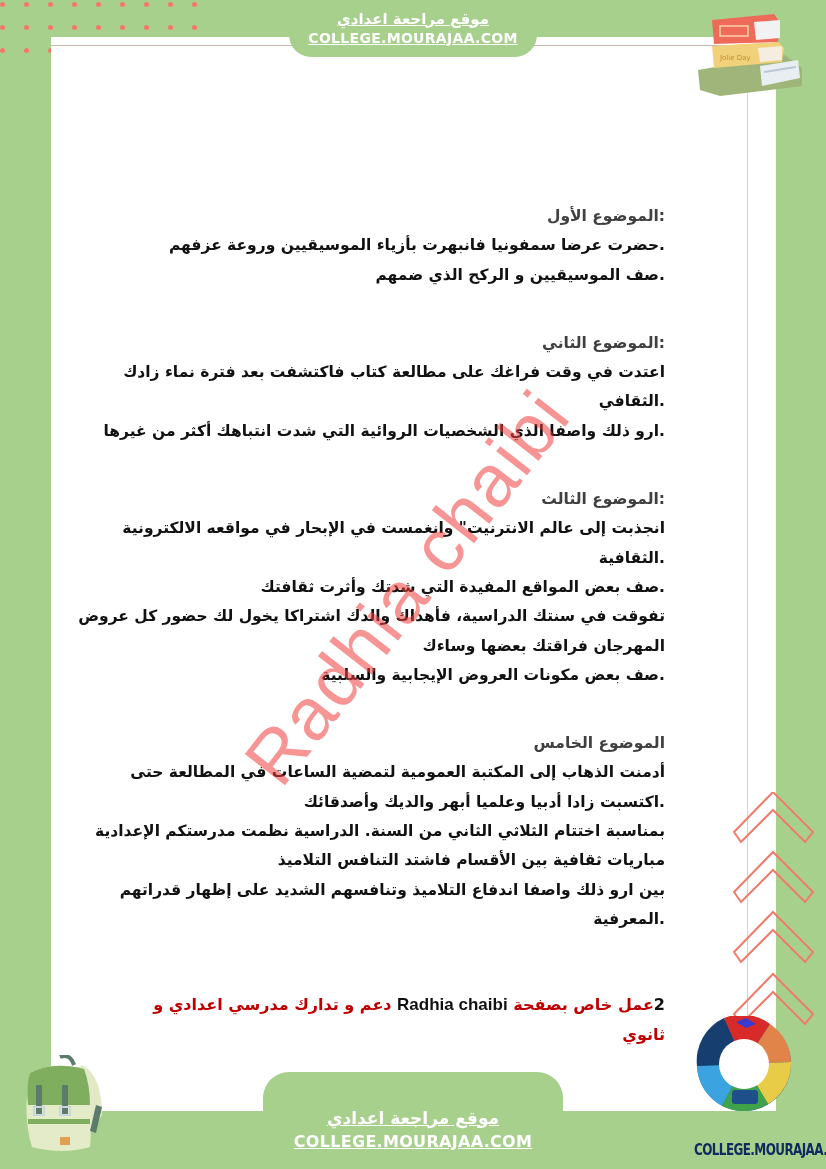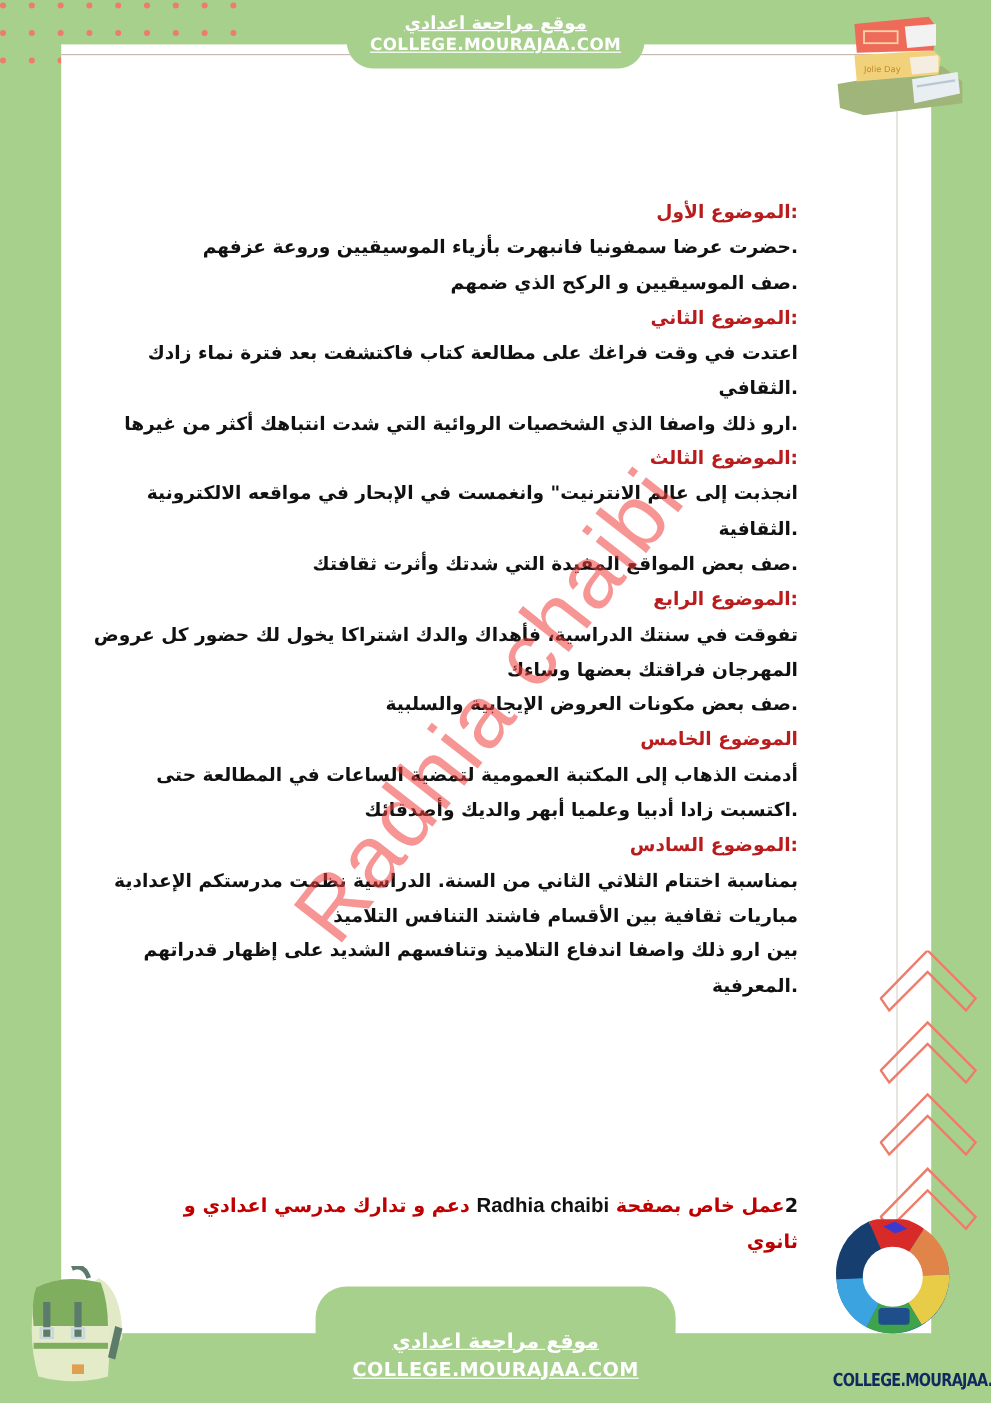--- a/index.html
+++ b/index.html
@@ -45,21 +45,21 @@
   .badge-bottom .en { font-family: "DejaVu Sans", sans-serif; font-size: 16px; font-weight: bold; text-decoration: underline; line-height: 24px; letter-spacing: 0.3px; }
 
   
   .content {
     position: absolute; left: 120px; top: 163px; width: 545px;
     direction: rtl; text-align: right;
     font-family: "DejaVu Sans", sans-serif; font-weight: bold;
     font-size: 15.5px; color: #111111;
   }
   .line { line-height: 29.3px; white-space: nowrap; }
-  .heading { color: #b91c1c; }
+  .heading { color: #404040; margin-top: 39px; }
   .footer-note { position: absolute; left: 120px; top: 990px; width: 545px; direction: rtl; 
     font-family: "DejaVu Sans", sans-serif; font-weight: bold; font-size: 16px; line-height: 30px; color: #c00000; }
   .footer-note .num { color: #111; }
   .footer-note .latin { font-family: "Liberation Sans", sans-serif; font-size: 17px; }
   .footer-note .black { color: #111; }
 
   
   .watermark {
     position: absolute; left: 170px; top: 545px;
     font-family: "Liberation Sans", sans-serif; font-size: 74px; color: rgba(240, 60, 60, 0.55);
@@ -146,30 +146,28 @@
   <div class="line heading">:الموضوع الثاني</div>
   <div class="line">اعتدت في وقت فراغك على مطالعة كتاب فاكتشفت بعد فترة نماء زادك</div>
   <div class="line">.الثقافي</div>
   <div class="line">.ارو ذلك واصفا الذي الشخصيات الروائية التي شدت انتباهك أكثر من غيرها</div>
 
   <div class="line heading">:الموضوع الثالث</div>
   <div class="line">انجذبت إلى عالم الانترنيت" وانغمست في الإبحار في مواقعه الالكترونية</div>
   <div class="line">.الثقافية</div>
   <div class="line">.صف بعض المواقع المفيدة التي شدتك وأثرت ثقافتك</div>
 
-  <div class="line heading">:الموضوع الرابع</div>
   <div class="line">تفوقت في سنتك الدراسية، فأهداك والدك اشتراكا يخول لك حضور كل عروض</div>
   <div class="line">المهرجان فراقتك بعضها وساءك</div>
   <div class="line">.صف بعض مكونات العروض الإيجابية والسلبية</div>
 
   <div class="line heading">الموضوع الخامس</div>
   <div class="line">أدمنت الذهاب إلى المكتبة العمومية لتمضية الساعات في المطالعة حتى</div>
   <div class="line">.اكتسبت زادا أدبيا وعلميا أبهر والديك وأصدقائك</div>
 
-  <div class="line heading">:الموضوع السادس</div>
   <div class="line">بمناسبة اختتام الثلاثي الثاني من السنة. الدراسية نظمت مدرستكم الإعدادية</div>
   <div class="line">مباريات ثقافية بين الأقسام فاشتد التنافس التلاميذ</div>
   <div class="line">بين ارو ذلك واصفا اندفاع التلاميذ وتنافسهم الشديد على إظهار قدراتهم</div>
   <div class="line">.المعرفية</div>
 </div>
 
 <div class="footer-note">
   <div><span class="num">2</span><span>عمل خاص بصفحة </span><span class="latin black">Radhia chaibi</span><span> دعم و تدارك مدرسي اعدادي و</span></div>
   <div>ثانوي</div>
 </div>

